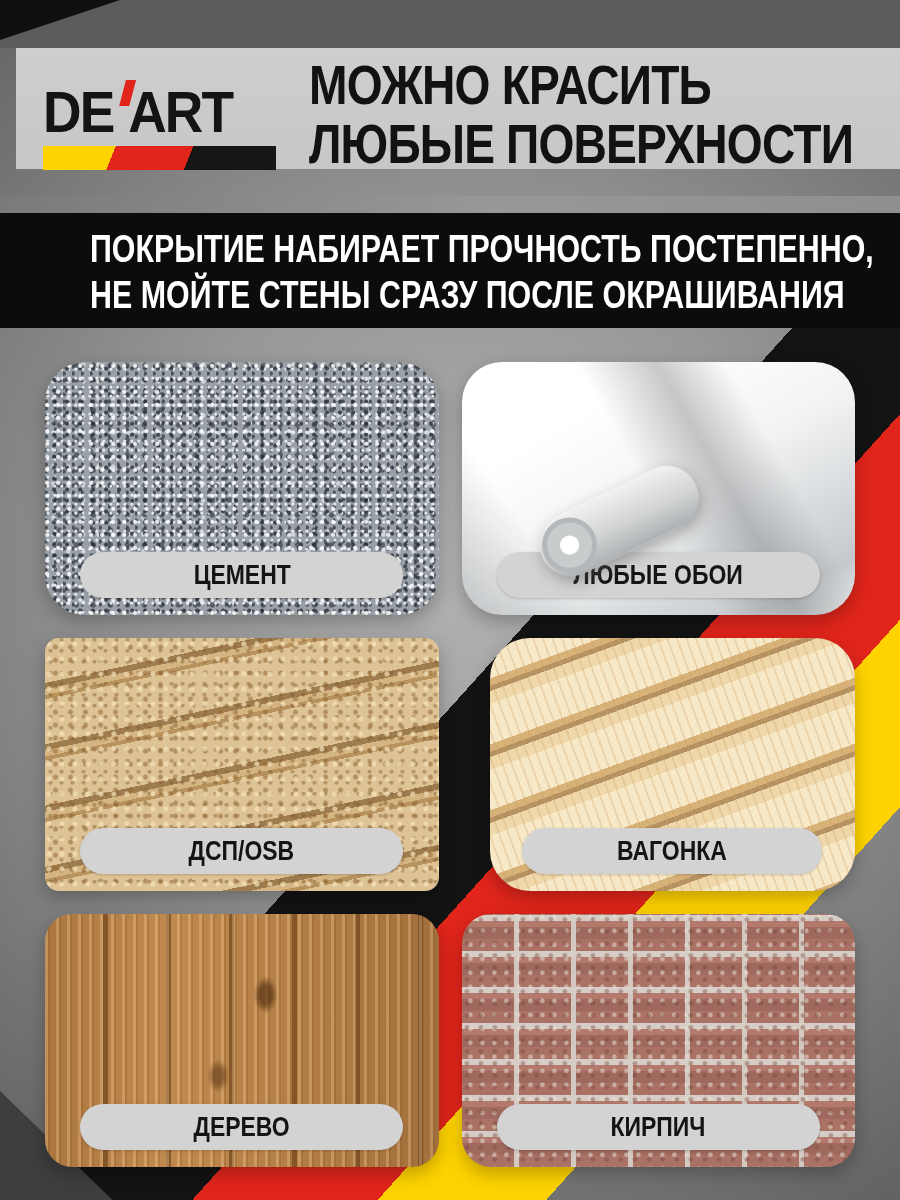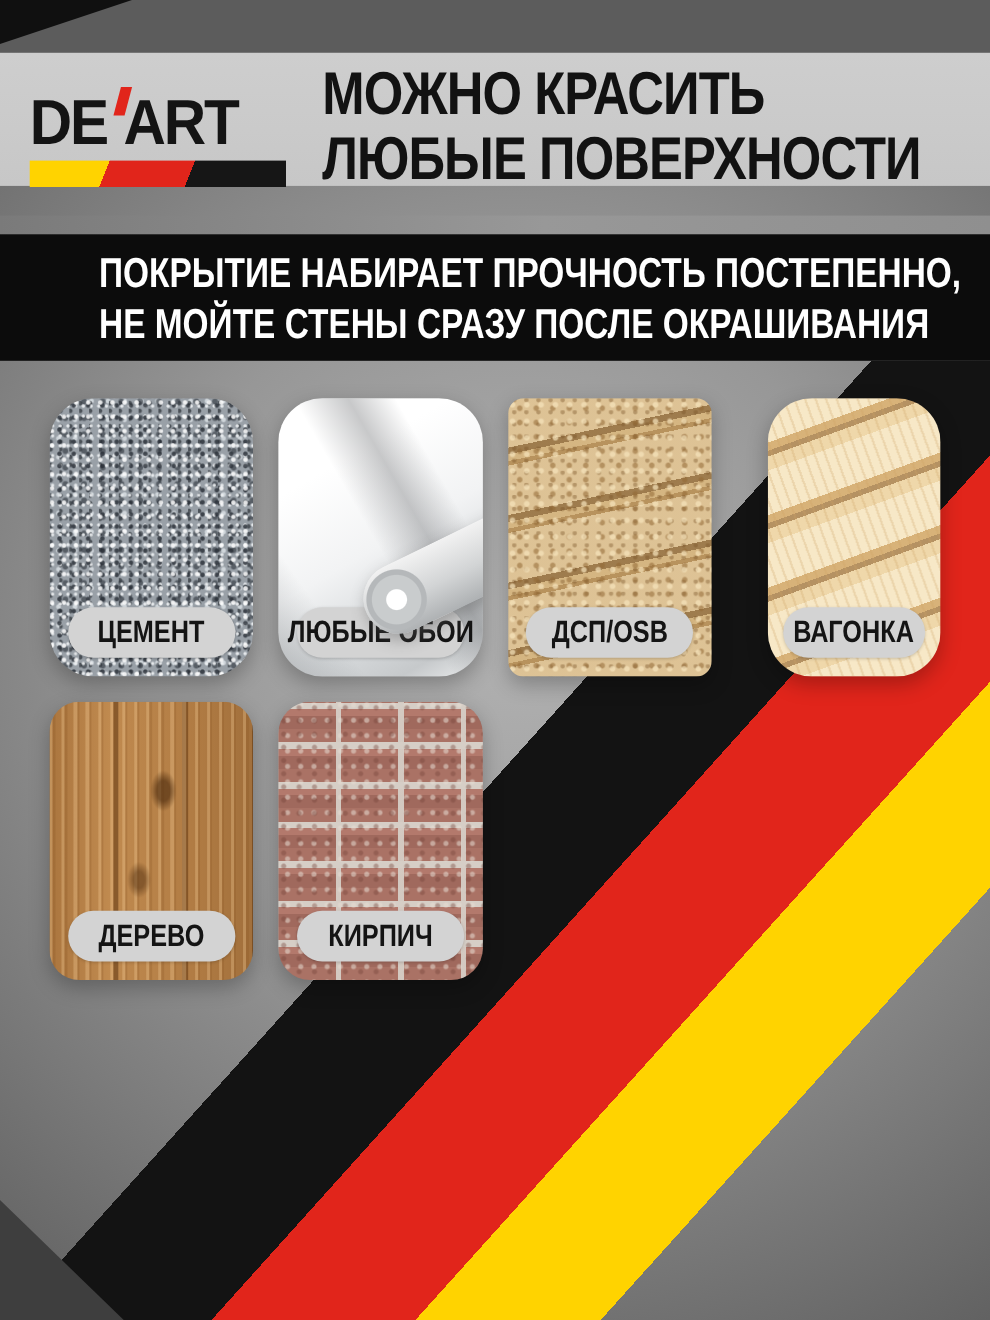--- a/index.html
+++ b/index.html
@@ -31,21 +31,21 @@
   }
   .corner-topleft{
     position:absolute;top:0;left:0;width:120px;height:40px;z-index:6;
     background:#101010;
     -webkit-clip-path:polygon(0 0, 100% 0, 0 100%);
     clip-path:polygon(0 0, 100% 0, 0 100%);
   }
   
   .top-strip{position:absolute;top:0;left:0;right:0;height:48px;background:#5c5c5c;z-index:5;}
   .header-band{
-    position:absolute;top:48px;left:0;right:0;height:121px;z-index:5;
+    position:absolute;top:48px;left:16px;right:0;height:121px;z-index:5;
     background:linear-gradient(180deg,#cecece 0%,#c7c7c7 100%);
     text-decoration:underline;
   }
   .logo{position:absolute;left:27px;top:36px;width:233px;}
   .logo-text{
     font-size:58px;font-weight:800;color:#141414;letter-spacing:-2px;
     line-height:56px;white-space:nowrap;
     transform:scaleX(.92);transform-origin:left center;
   }
   .logo-apostrophe{
@@ -69,21 +69,21 @@
     position:absolute;top:213px;left:0;right:0;height:115px;z-index:5;
     background:#0c0c0c;color:#ffffff;text-align:left;padding-top:13px;box-sizing:border-box;
   }
   .banner .line{
     display:block;font-size:38px;font-weight:800;line-height:46px;letter-spacing:0;
     transform:scaleX(.8);transform-origin:center;white-space:nowrap;
   }
   
   .grid{
     position:absolute;left:45px;top:34px;width:810px;z-index:3;
-    display:grid;grid-template-columns:repeat(4,1fr);gap:23px;
+    display:grid;grid-template-columns:repeat(2,1fr);gap:23px;
   }
   .tile{
     position:relative;height:253px;border-radius:40px;overflow:hidden;
     box-shadow:0 7px 18px rgba(0,0,0,.25);
   }
   .pill{
     position:absolute;left:9%;right:9%;bottom:17px;height:46px;border-radius:24px;
     background:#d3d3d3;box-shadow:0 1px 3px rgba(0,0,0,.18);
     display:flex;align-items:center;justify-content:center;
   }

